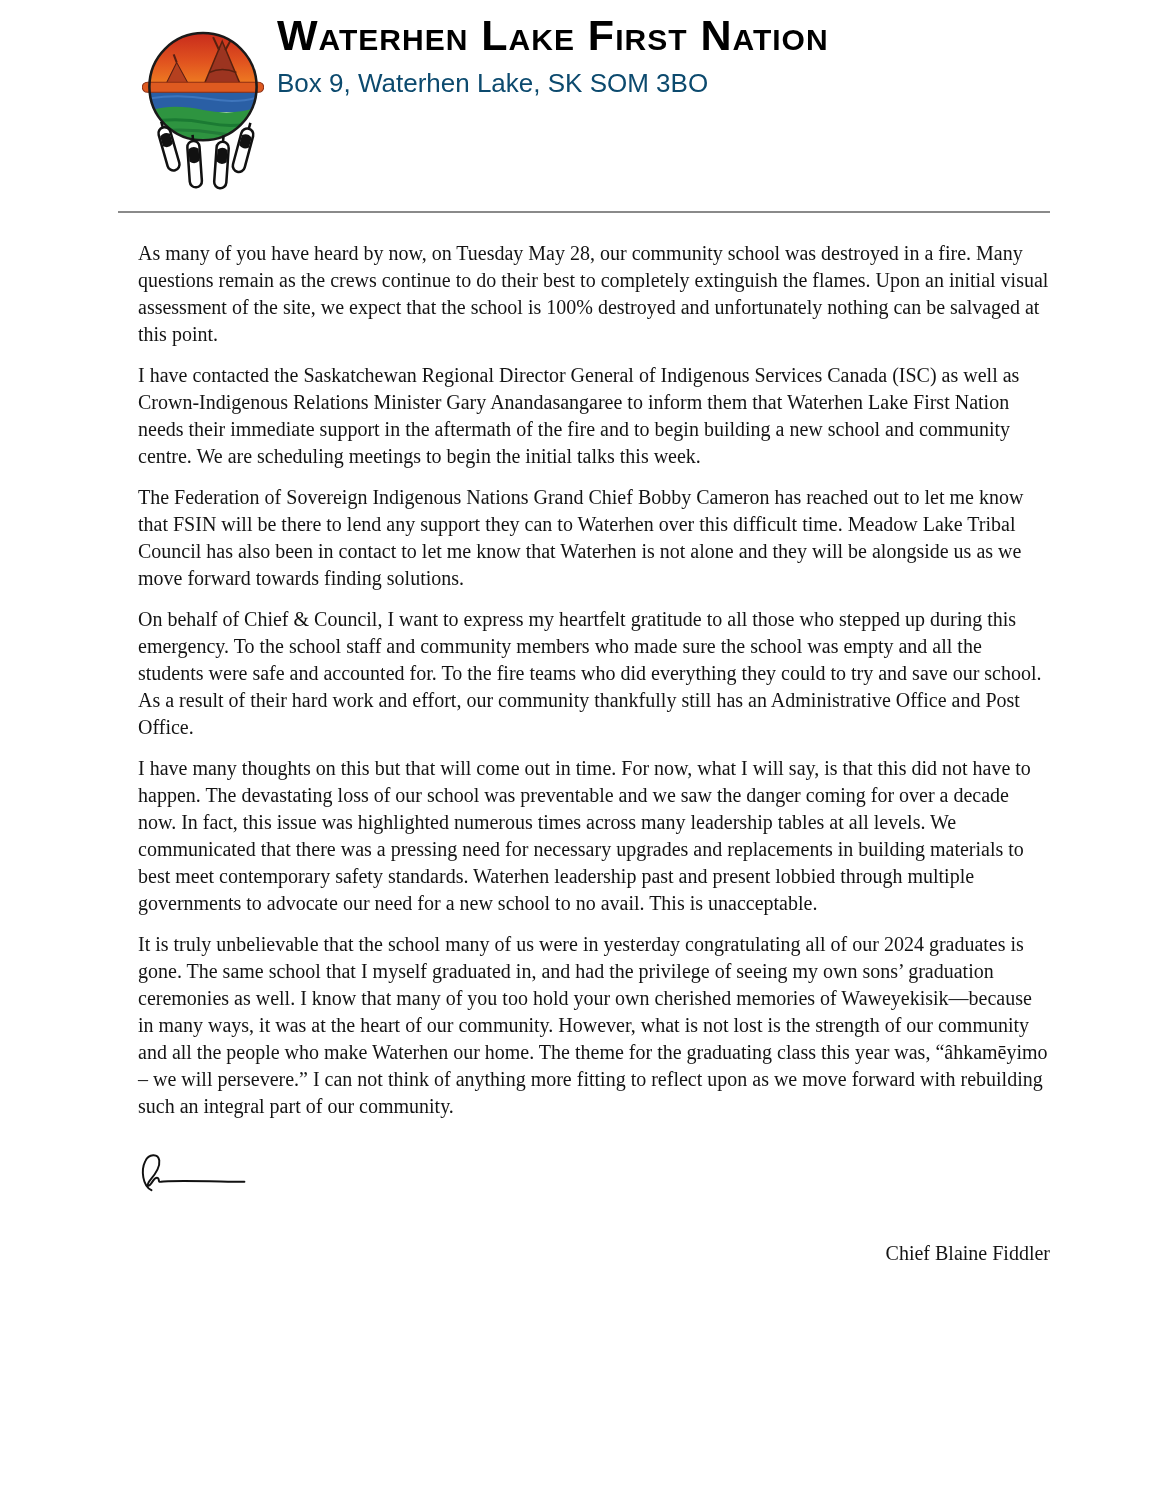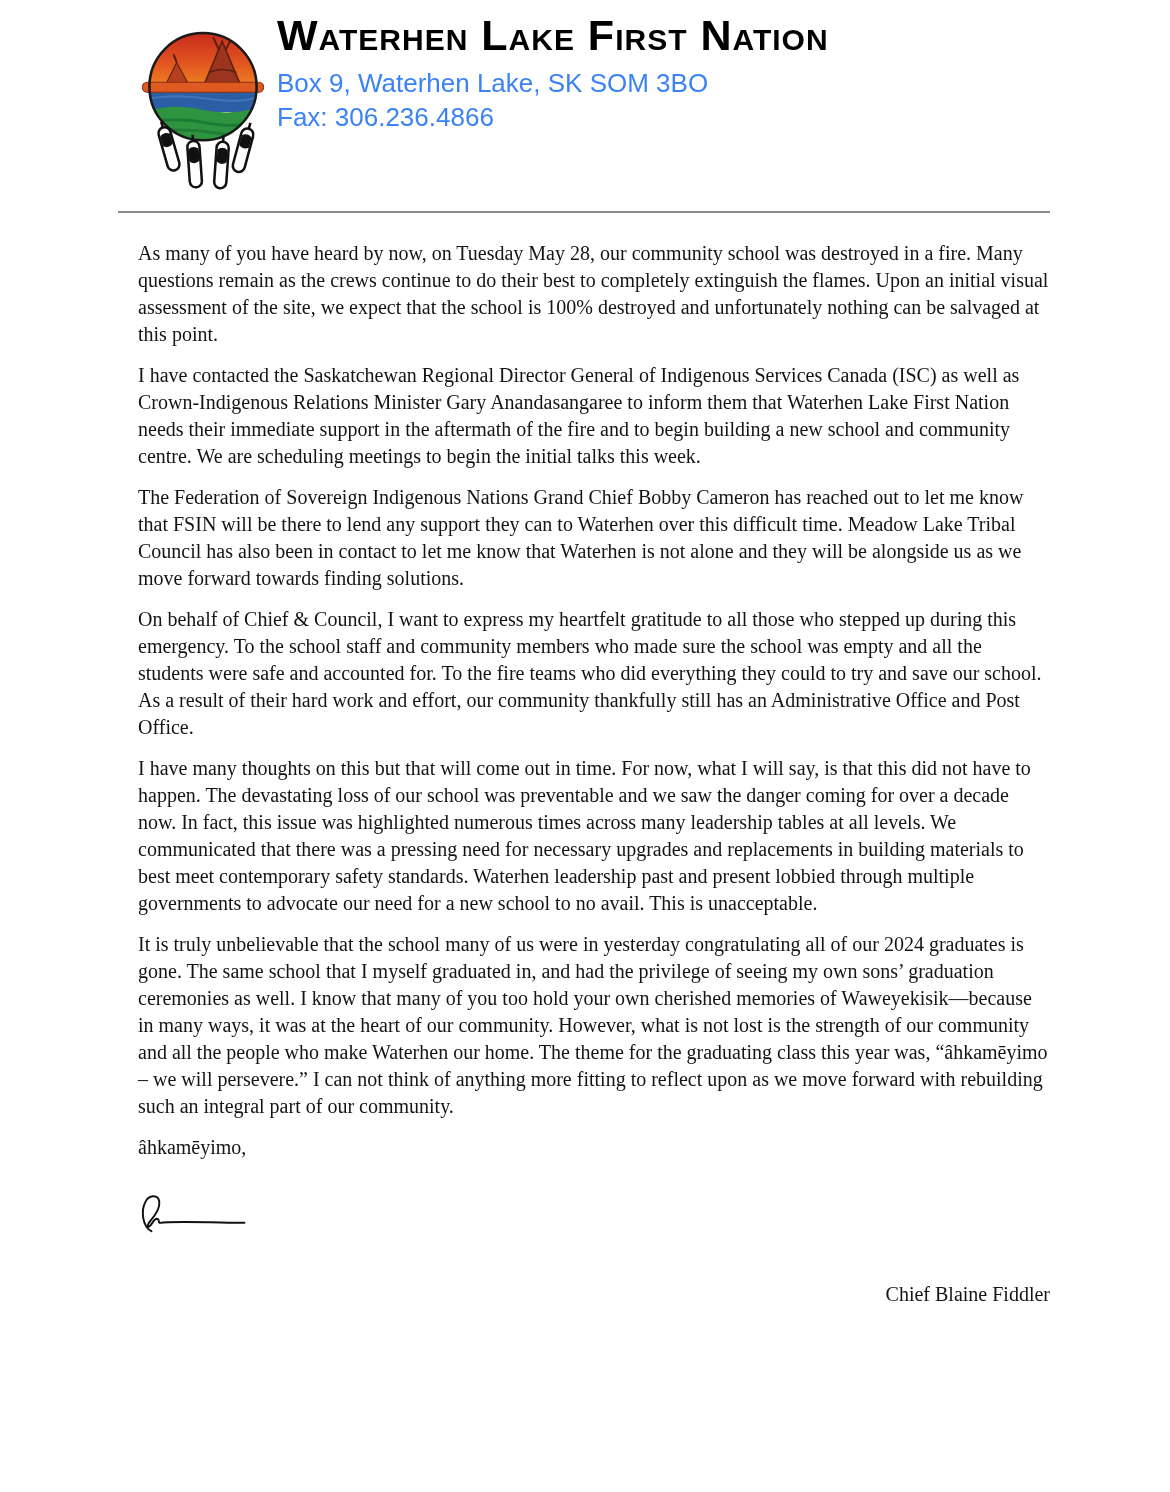--- a/index.html
+++ b/index.html
@@ -23,21 +23,21 @@
     letter-spacing:1px;
     line-height:1.05;
     color:#000;
     white-space:nowrap;
   }
   .contact-block {
     margin-top:8px;
     font-family:"Liberation Sans", sans-serif;
     font-size:26px;
     line-height:34px;
-    color:#3b82f6;
+    color:#0c4a6e;
   }
   .divider {
     position:absolute; left:118px; top:211px;
     width:932px; height:2px; background:#8a8a8a;
   }
   .letter-body {
     position:absolute; left:138px; top:240px; width:912px;
     font-size:20px; line-height:27px;
   }
   .letter-body p { margin:0 0 14px 0; }
@@ -108,36 +108,34 @@
         <rect x="0" y="2" width="12" height="44" rx="6" fill="#ffffff" stroke="#111" stroke-width="2.5"></rect>
         <path d="M1,10 Q6,6 11,10 L11,20 Q6,24 1,20 Z" fill="#111"></path>
       </g>
     </svg>
   </div>
 
   <div class="head-text">
     <div class="org-title">Waterhen Lake First Nation</div>
     <div class="contact-block">
       <div>Box 9, Waterhen Lake, SK SOM 3BO</div>
-      <div>Fax: 306.236.4866</div>
     </div>
   </div>
 
   <div class="divider"></div>
 </header>
 
 <main class="letter-body">
   <p>As many of you have heard by now, on Tuesday May 28, our community school was destroyed in a fire. Many questions remain as the crews continue to do their best to completely extinguish the flames. Upon an initial visual assessment of the site, we expect that the school is 100% destroyed and unfortunately nothing can be salvaged at this point.</p>
   <p>I have contacted the Saskatchewan Regional Director General of Indigenous Services Canada (ISC) as well as Crown-Indigenous Relations Minister Gary Anandasangaree to inform them that Waterhen Lake First Nation needs their immediate support in the aftermath of the fire and to begin building a new school and community centre. We are scheduling meetings to begin the initial talks this week.</p>
   <p>The Federation of Sovereign Indigenous Nations Grand Chief Bobby Cameron has reached out to let me know that FSIN will be there to lend any support they can to Waterhen over this difficult time. Meadow Lake Tribal Council has also been in contact to let me know that Waterhen is not alone and they will be alongside us as we move forward towards finding solutions.</p>
   <p>On behalf of Chief &amp; Council, I want to express my heartfelt gratitude to all those who stepped up during this emergency. To the school staff and community members who made sure the school was empty and all the students were safe and accounted for. To the fire teams who did everything they could to try and save our school. As a result of their hard work and effort, our community thankfully still has an Administrative Office and Post Office.</p>
   <p>I have many thoughts on this but that will come out in time. For now, what I will say, is that this did not have to happen. The devastating loss of our school was preventable and we saw the danger coming for over a decade now. In fact, this issue was highlighted numerous times across many leadership tables at all levels. We communicated that there was a pressing need for necessary upgrades and replacements in building materials to best meet contemporary safety standards. Waterhen leadership past and present lobbied through multiple governments to advocate our need for a new school to no avail. This is unacceptable.</p>
   <p><span>It is truly unbelievable that the school many of us were in yesterday congratulating all of our 2024 graduates is gone. The same school that I myself graduated in, and had the privilege of seeing my own sons’ graduation ceremonies as well. I know that many of you too hold your own cherished memories of Waweyekisik—because in many ways, it was at the heart of our community. However, what is not lost is the strength of our community and all the people who make Waterhen our home. The theme for the graduating class this year was, “</span><span class="cree-italic">âhkamēyimo</span><span> – we will persevere.” I can not think of anything more fitting to reflect upon as we move forward with rebuilding such an integral part of our community.</span></p>
 
-  <p class="closing-word">âhkamēyimo,</p>
 
   <div class="signature-wrap">
     <svg viewBox="0 0 200 75" xmlns="http://www.w3.org/2000/svg" aria-hidden="true">
       <path d="M 24,70
                C 8,62 5,34 13,18
                C 19,5 36,4 38,17
                C 40,31 28,45 21,53
                C 17,58 15,65 21,61
                C 27,55 29,46 35,48
                C 39,50 35,56 41,55

